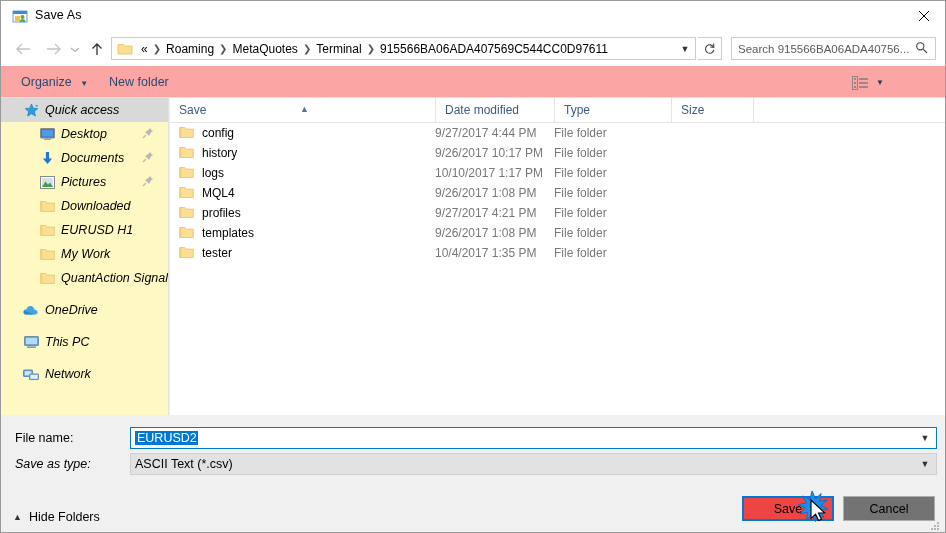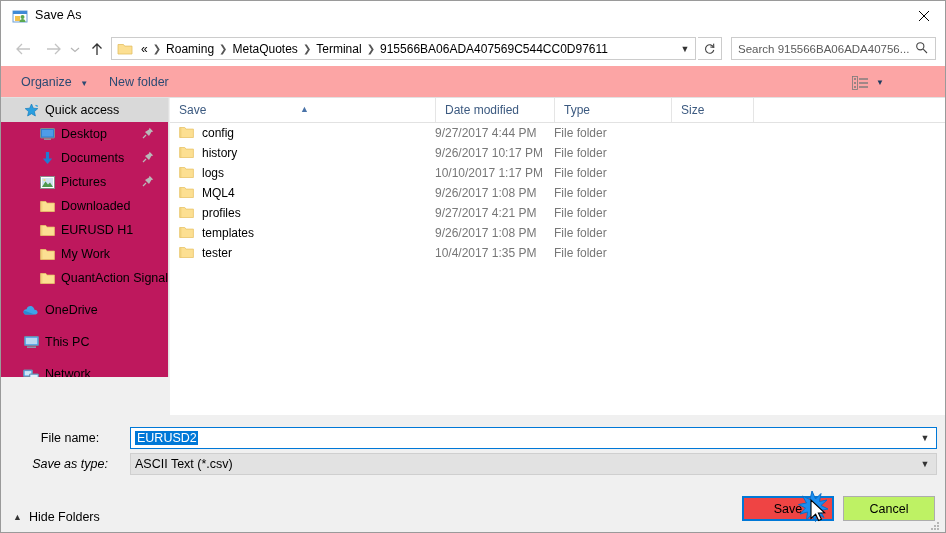--- a/index.html
+++ b/index.html
@@ -179,25 +179,26 @@
   .help-btn {
     position: absolute;
     left: 912px; top: 70px;
     width: 18px; height: 18px;
   }
 
   
   .sidebar {
     position: absolute;
     left: 0; top: 97px;
-    width: 168px; height: 279px;
-    background: #be185d;
+    width: 168px; height: 317px;
+    background: #fef9c3;
     border-right: 1px solid #e2e2e2;
     box-sizing: border-box;
     overflow: hidden;
+    font-style: italic;
   }
   .nav-row {
     position: relative;
     height: 24px;
     display: flex;
     align-items: center;
     font-size: 12.5px;
     color: #000;
     white-space: nowrap;
   }
@@ -272,21 +273,21 @@
   .bottom {
     position: absolute;
     left: 0; top: 414px;
     width: 946px; height: 119px;
     background: #f0f0f0;
   }
   .lbl {
     position: absolute;
     font-size: 12.5px;
     color: #000;
-    text-align: center;
+    text-align: left;
     width: 110px;
   }
   .lbl-filename { left: 14px; top: 16px; }
   .lbl-savetype { left: 14px; top: 42px; font-style: italic; }
 
   .combo {
     position: absolute;
     left: 129px;
     height: 22px;
     width: 807px;
@@ -333,21 +334,21 @@
     color: #000;
   }
   .hf-caret { margin-right: 7px; font-size: 9px; color: #333; }
 
   .btn {
     position: absolute;
     top: 495px;
     height: 25px;
     width: 92px;
     box-sizing: border-box;
-    background: #bef264;
+    background: #737373;
     border: 1px solid #adadad;
     font-size: 12.5px;
     color: #000;
     display: flex;
     align-items: center;
     justify-content: center;
     font-family: "Liberation Sans", sans-serif;
   }
   .btn-save { left: 741px; border: 2px solid #0078d7; background: #ef4444; }
   .btn-cancel { left: 842px; }

